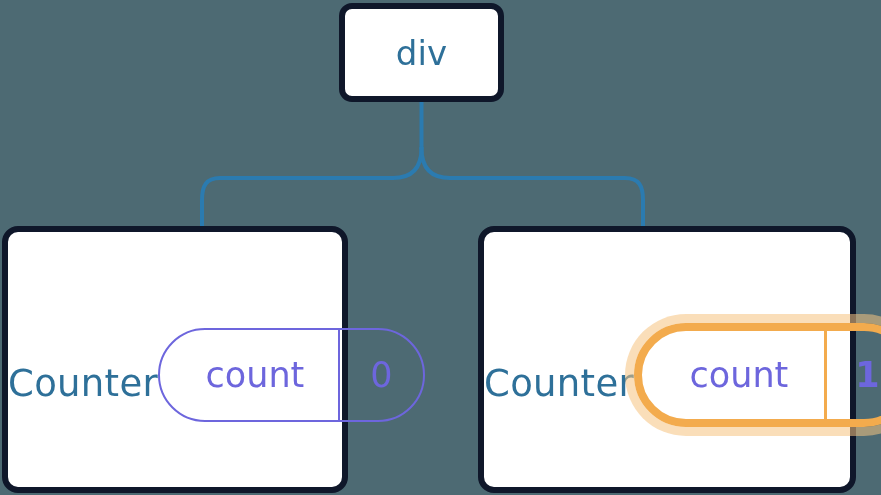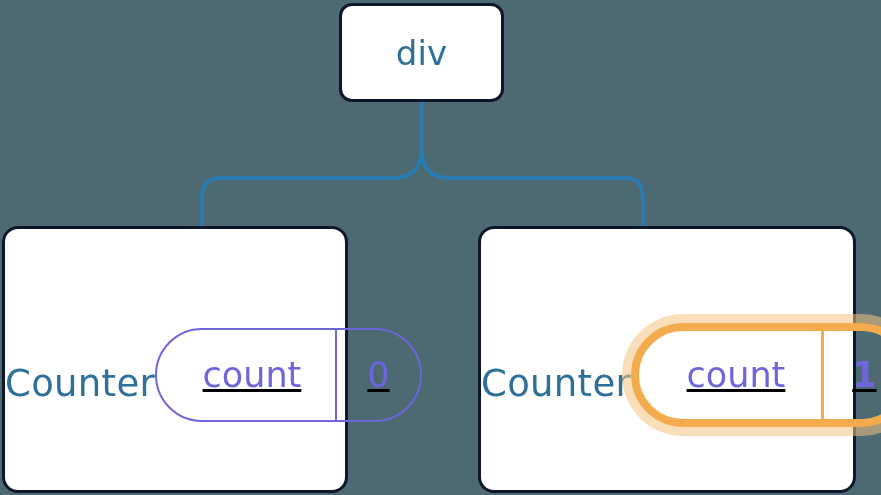--- a/index.html
+++ b/index.html
@@ -26,21 +26,21 @@
     top: 0;
     width: 881px;
     height: 495px;
     pointer-events: none;
   }
 
   
   .node {
     position: absolute;
     background: #ffffff;
-    border: 3px solid #0f172a;
+    border: 6px solid #0f172a;
     border-radius: 14px;
     box-sizing: border-box;
   }
 
   
   #node-div {
     left: 339px;
     top: 3px;
     width: 165px;
     height: 99px;
@@ -82,21 +82,20 @@
   }
   .pill {
     position: relative;
     display: flex;
     align-items: stretch;
     height: 94px;
     border: 2px solid #6d66dd;
     border-radius: 48px;
     box-sizing: border-box;
     background: transparent;
-    text-decoration: underline;
   }
   .pill .pill-key,
   .pill .pill-val {
     display: flex;
     align-items: center;
     justify-content: center;
     box-sizing: border-box;
   }
   .pill .pill-key {
     width: 178px;

